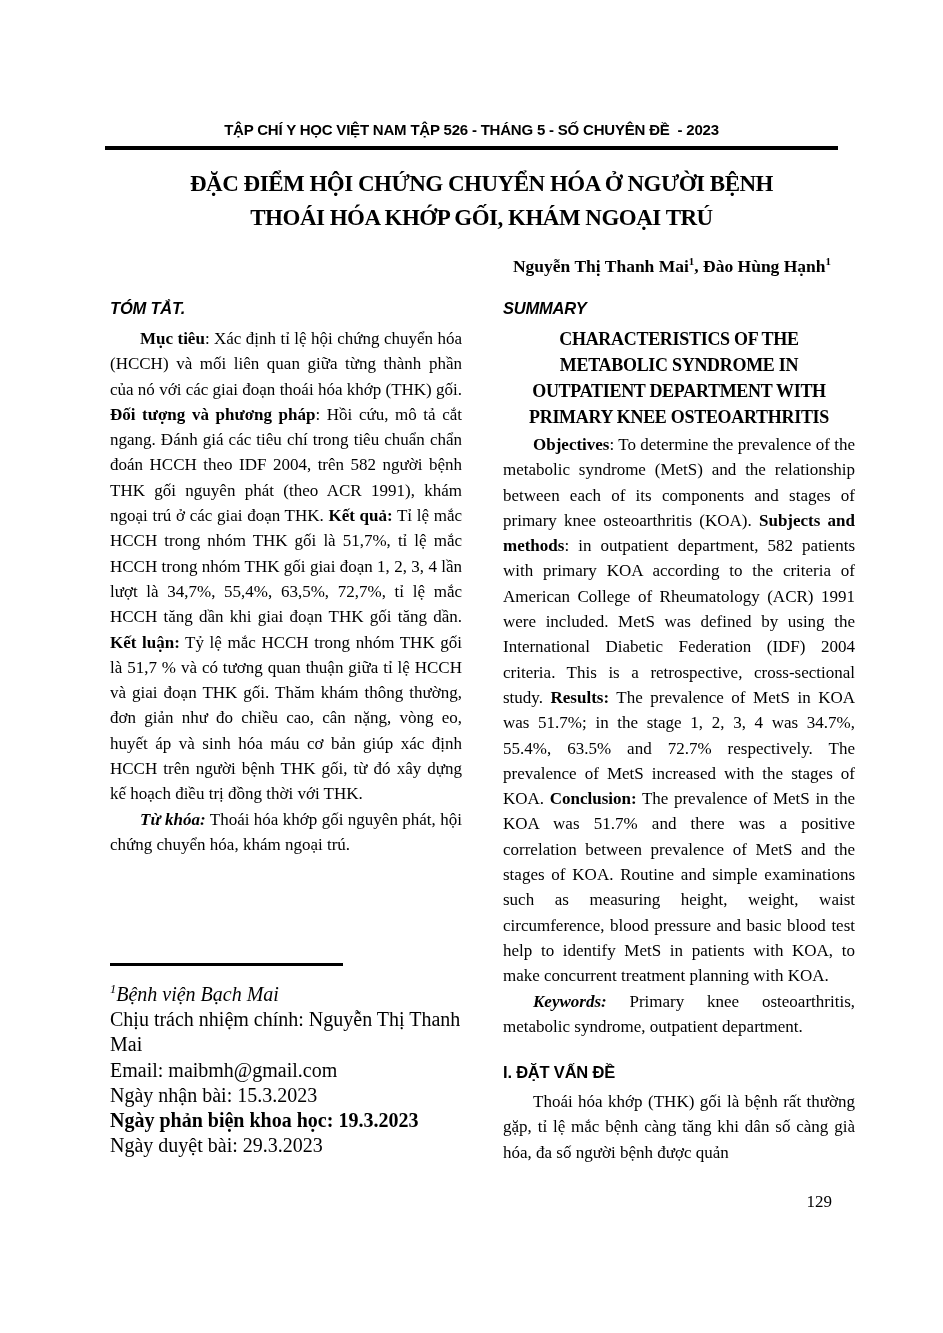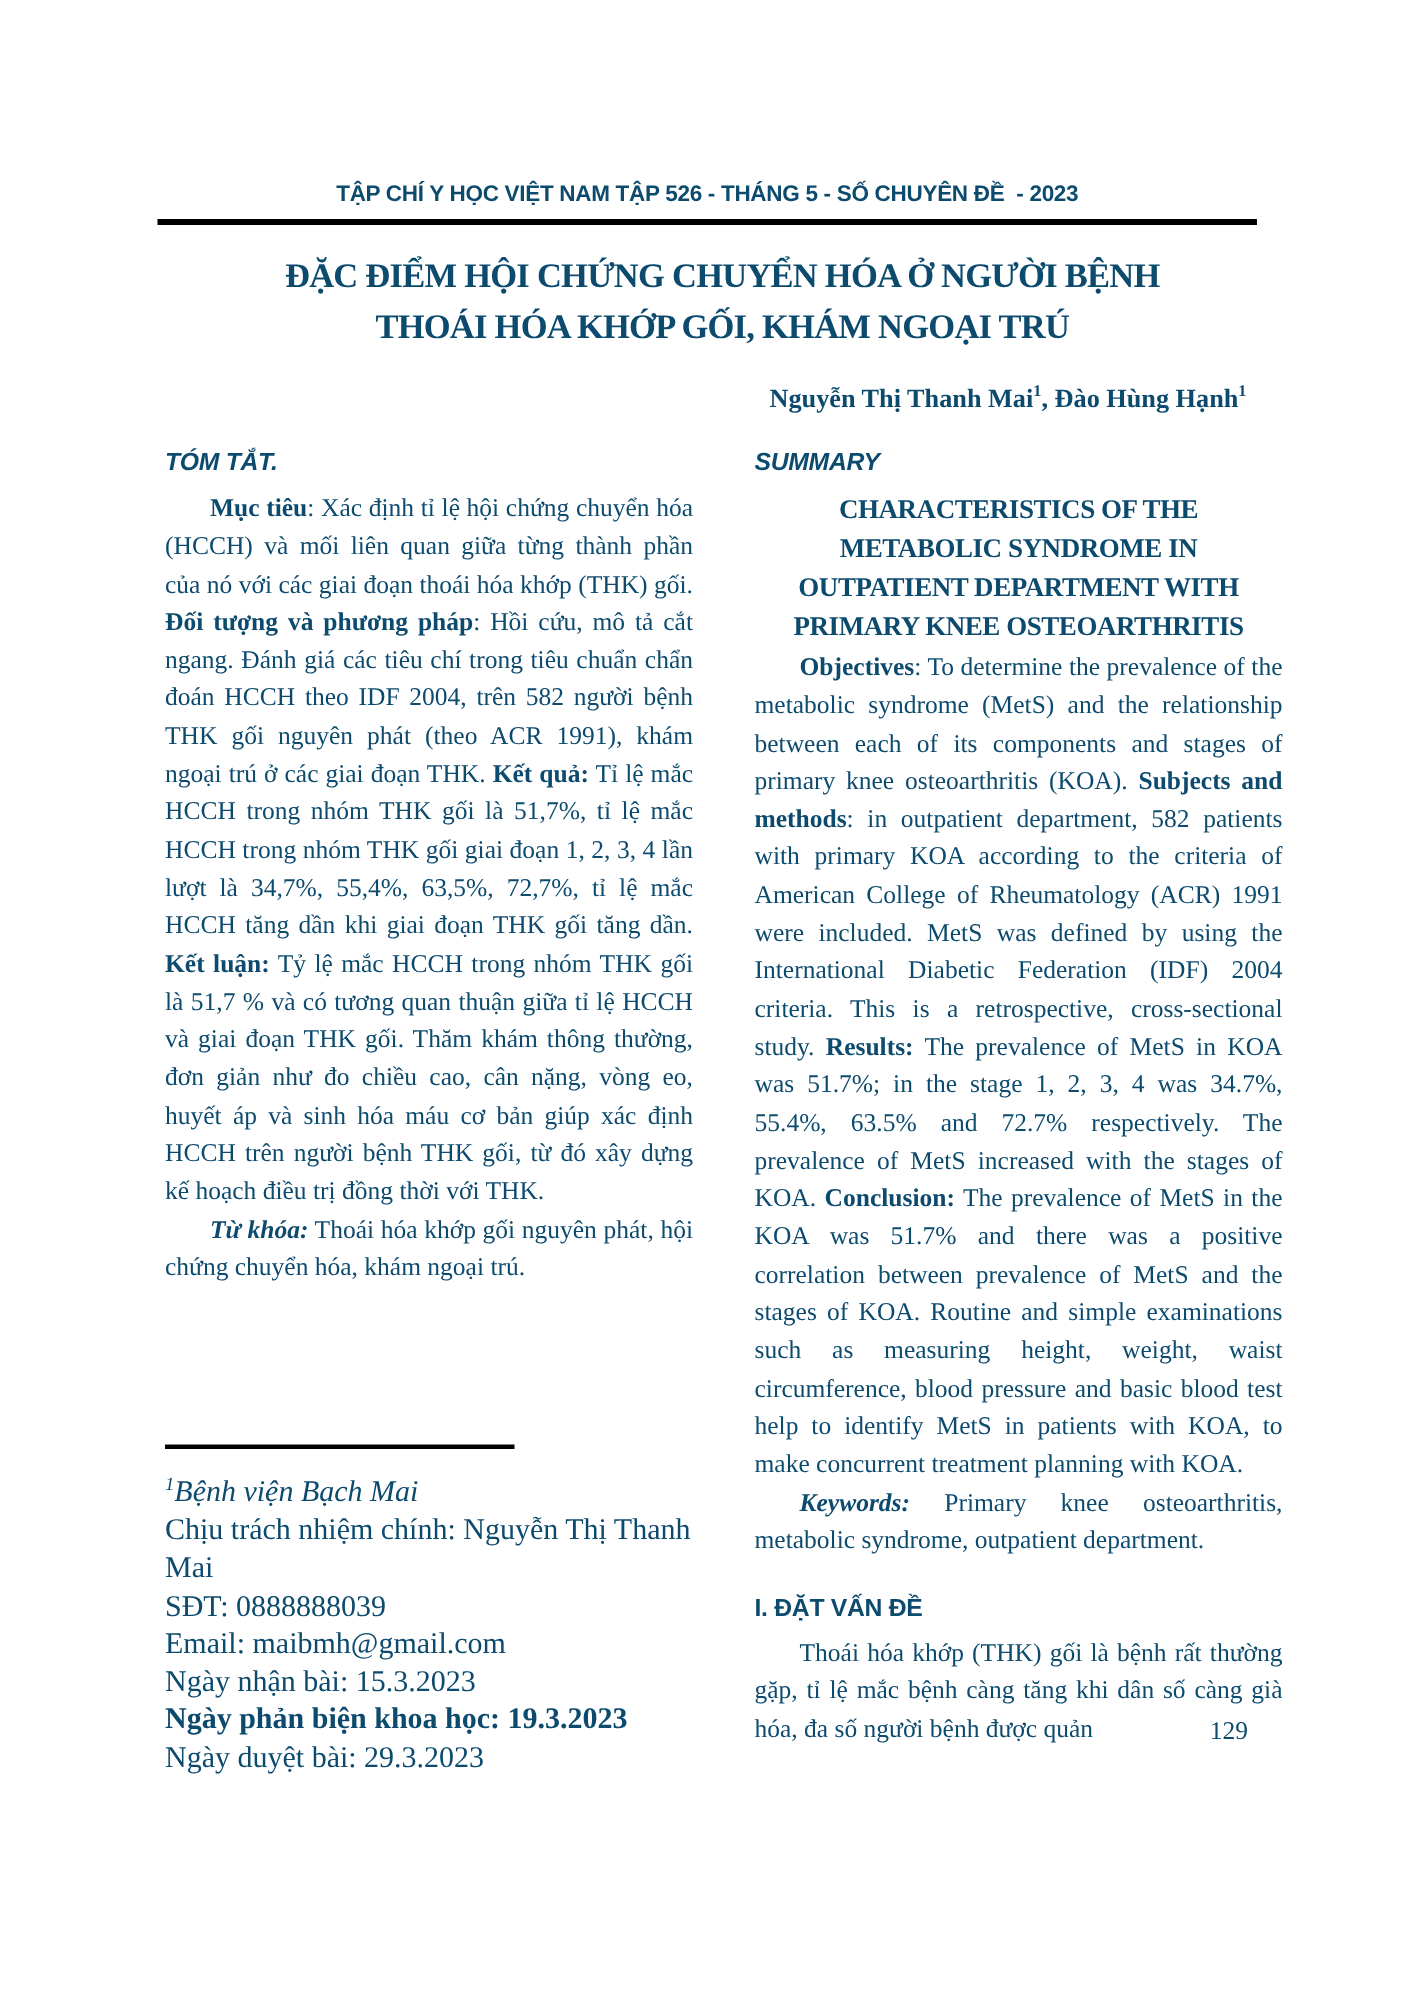--- a/index.html
+++ b/index.html
@@ -1,21 +1,21 @@
 <!DOCTYPE html>
 <html><head>
 <meta charset="utf-8">
 <style>
   html, body { margin: 0; padding: 0; background: #ffffff; }
   .page {
     position: relative;
     width: 943px;
     height: 1333px;
     background: #ffffff;
-    color: #0c4a6e;
+    color: #000000;
     font-family: "Liberation Serif", serif;
     overflow: hidden;
   }
   .journal-header {
     position: absolute;
     top: 121px; left: 0; right: 0;
     text-align: center;
     font-family: "Liberation Sans", sans-serif;
     font-weight: bold;
     font-size: 15px;
@@ -95,21 +95,21 @@
     line-height: 25.3px;
   }
   .footnote-rule {
     width: 233px; height: 3px;
     background: #000000;
     margin: 0 0 11px 0;
   }
   .footnote-line sup { font-size: 62%; }
   .page-number {
     position: absolute;
-    top: 1144px; right: 111px;
+    top: 1192px; right: 111px;
     font-size: 17px;
   }
 </style>
 </head>
 <body>
 
 <div class="page">
 
   <div class="journal-header">TẬP CHÍ Y HỌC VIỆT NAM TẬP 526 - THÁNG 5 - SỐ CHUYÊN ĐỀ  - 2023</div>
 
@@ -140,21 +140,20 @@
     <p class="body-par"><span class="seg-bi">Keywords:</span><span> Primary knee osteoarthritis, metabolic syndrome, outpatient department.</span></p>
 
     <h2 class="intro-heading">I. ĐẶT VẤN ĐỀ</h2>
     <p class="body-par">Thoái hóa khớp (THK) gối là bệnh rất thường gặp, tỉ lệ mắc bệnh càng tăng khi dân số càng già hóa, đa số người bệnh được quản</p>
   </div>
 
   <div class="footnote">
     <div class="footnote-rule"></div>
     <div class="footnote-line"><sup class="seg-i">1</sup><span class="seg-i">Bệnh viện Bạch Mai</span></div>
     <div class="footnote-line"><span>Chịu trách nhiệm chính: Nguyễn Thị Thanh Mai</span></div>
-    <div class="footnote-line"><span>SĐT: 0888888039</span></div>
     <div class="footnote-line"><span>Email: maibmh@gmail.com</span></div>
     <div class="footnote-line"><span>Ngày nhận bài: 15.3.2023</span></div>
     <div class="footnote-line"><span class="seg-b">Ngày phản biện khoa học: 19.3.2023</span></div>
     <div class="footnote-line"><span>Ngày duyệt bài: 29.3.2023</span></div>
   </div>
 
   <div class="page-number">129</div>
 
 </div>
 

